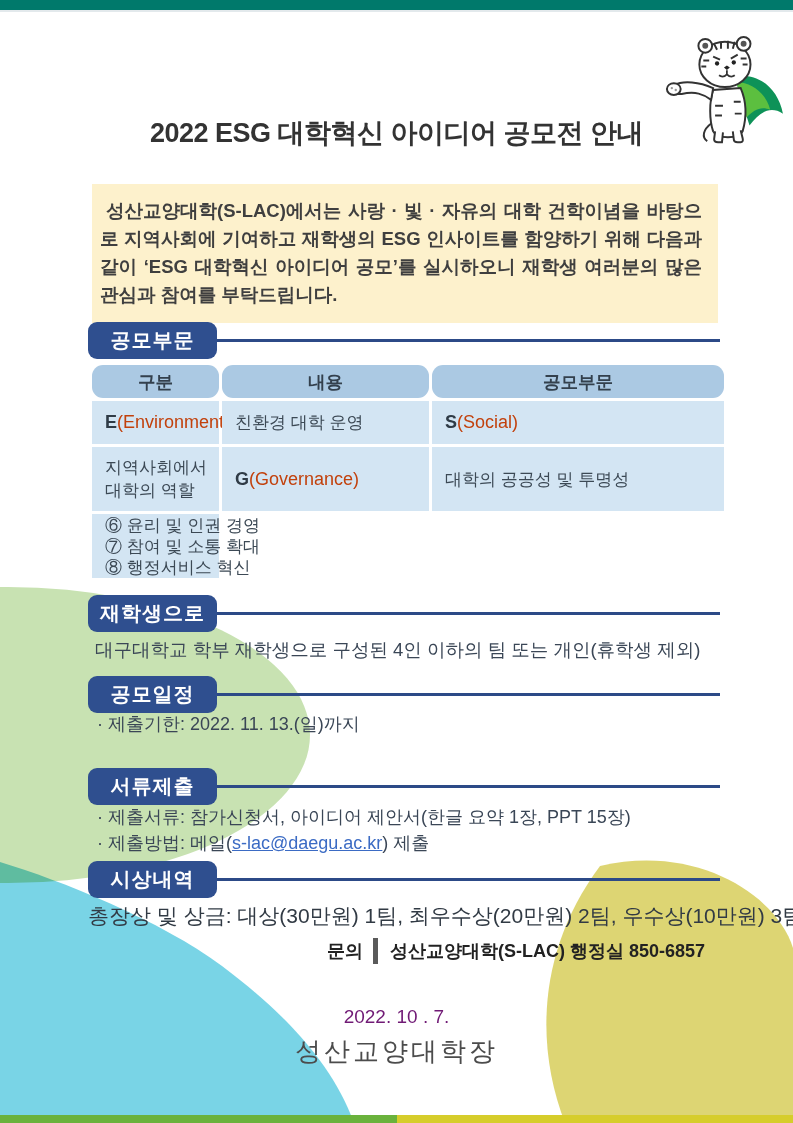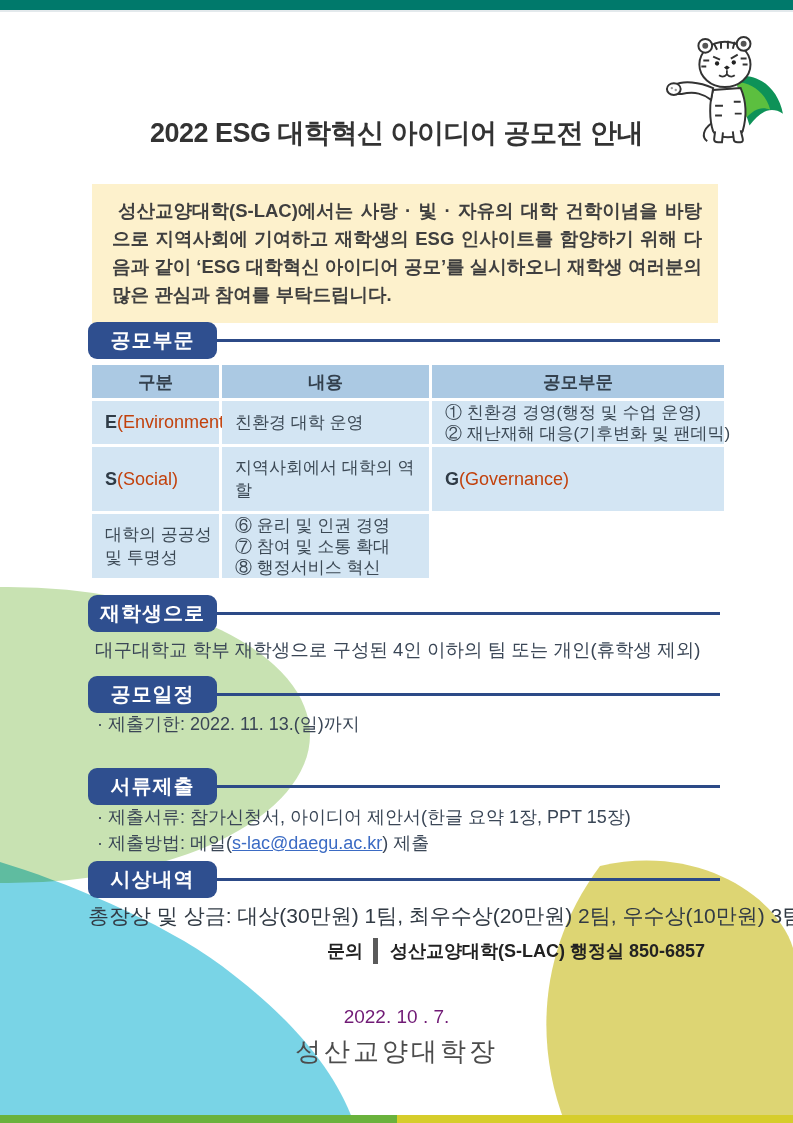--- a/index.html
+++ b/index.html
@@ -14,34 +14,34 @@
   
   .bg{position:absolute;left:0;top:0;z-index:0;isolation:isolate;}
   .blend{mix-blend-mode:multiply;}
   
   .mascot{position:absolute;left:650px;top:33px;width:142px;height:118px;z-index:3;}
   
   .title{position:absolute;left:0;top:115px;width:793px;text-align:center;
          font-size:27px;font-weight:bold;color:#333;letter-spacing:-0.5px;z-index:3;}
   
   .intro{position:absolute;left:92px;top:184px;width:626px;box-sizing:border-box;
-         background:#fdf1cc;padding:13px 16px 14px 20px;z-index:3;
+         background:#fdf1cc;padding:13px 16px 14px 8px;z-index:3;
          font-size:18.5px;line-height:28px;font-weight:600;color:#3f3f3f;
          text-align:justify;text-indent:6px;}
   .intro .b{font-weight:800;}
   
   .badge{position:absolute;left:88px;width:129px;height:37px;background:#2f4f8f;border-radius:9px;
          color:#fff;font-weight:bold;font-size:20px;letter-spacing:1px;
          display:flex;align-items:center;justify-content:center;z-index:3;}
   .secline{position:absolute;left:212px;width:508px;height:3px;background:#2c4a87;z-index:2;}
   
   .tbl{position:absolute;left:92px;top:365px;width:629px;z-index:3;
        display:grid;grid-template-columns:127px 207px 292px;grid-template-rows:33px 43px 64px 64px;gap:3px;}
   .th{background:#abc9e3;display:flex;align-items:center;justify-content:center;
-      font-size:17.5px;font-weight:600;color:#33404d;}
+      font-size:17.5px;font-weight:600;color:#33404d;border-radius:11px;}
   .td{background:#d3e5f3;display:flex;flex-direction:column;justify-content:center;
       font-size:17px;color:#3c4955;padding:0 0 0 13px;box-sizing:border-box;}
   .td .catline{white-space:nowrap;}
   .cat-letter{font-weight:bold;font-size:18px;color:#2f3b46;}
   .cat-suffix{font-size:18px;color:#c2410c;margin-top:36px;}
   .item{line-height:21px;white-space:nowrap;}
   
   .bodytext{position:absolute;left:95px;z-index:3;font-size:18.5px;color:#3a4656;}
   .bullets{position:absolute;left:97px;z-index:3;font-size:18px;color:#3a4656;line-height:26px;}
   .link{color:#3b6bc4;text-decoration:underline;cursor:pointer;}
@@ -104,24 +104,20 @@
     <div class="th">구분</div>
     <div class="th">내용</div>
     <div class="th">공모부문</div>
 
     <div class="td">
         <span class="catline"><span class="cat-letter">E</span><span class="cat-suffix">(Environmental)</span></span>
       </div>
     <div class="td">
         <span>친환경 대학 운영</span>
       </div>
-    <div class="td">
-      <div class="item">① 친환경 경영(행정 및 수업 운영)</div>
-      <div class="item">② 재난재해 대응(기후변화 및 팬데믹)</div>
-    </div>
 
     <div class="td">
         <span class="catline"><span class="cat-letter">S</span><span class="cat-suffix">(Social)</span></span>
       </div>
     <div class="td">
         <span>지역사회에서 대학의 역할</span>
       </div>
 
     <div class="td">
         <span class="catline"><span class="cat-letter">G</span><span class="cat-suffix">(Governance)</span></span>

